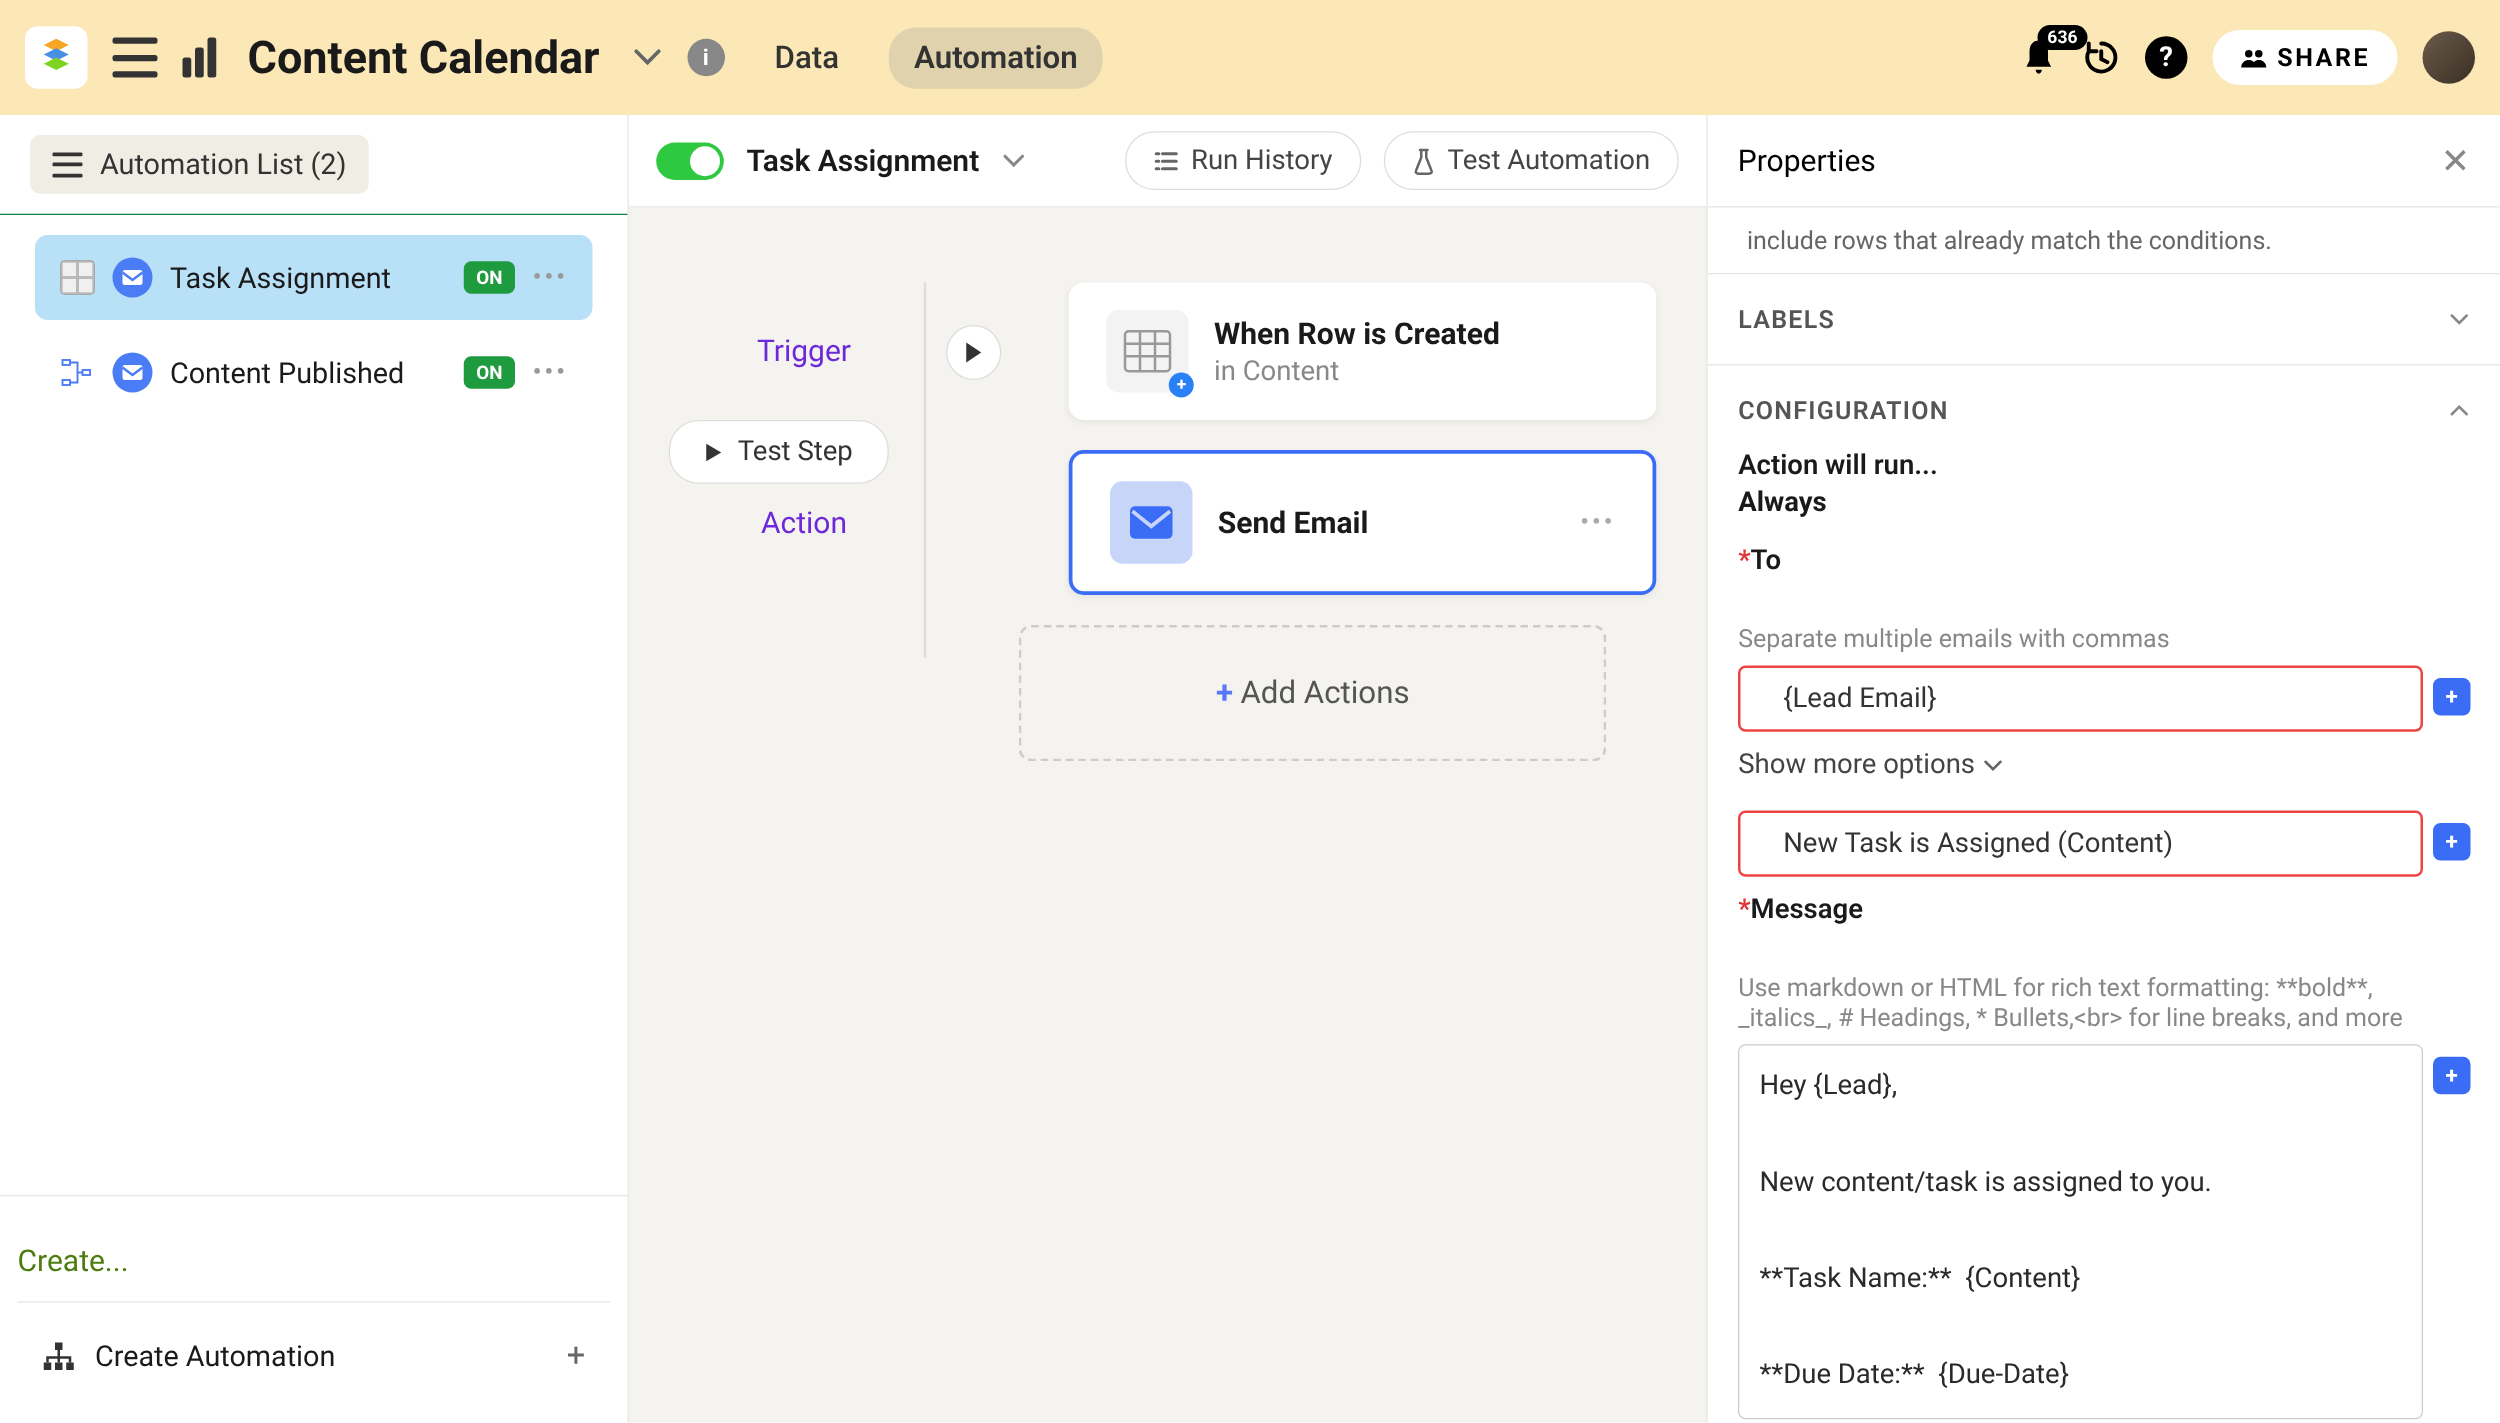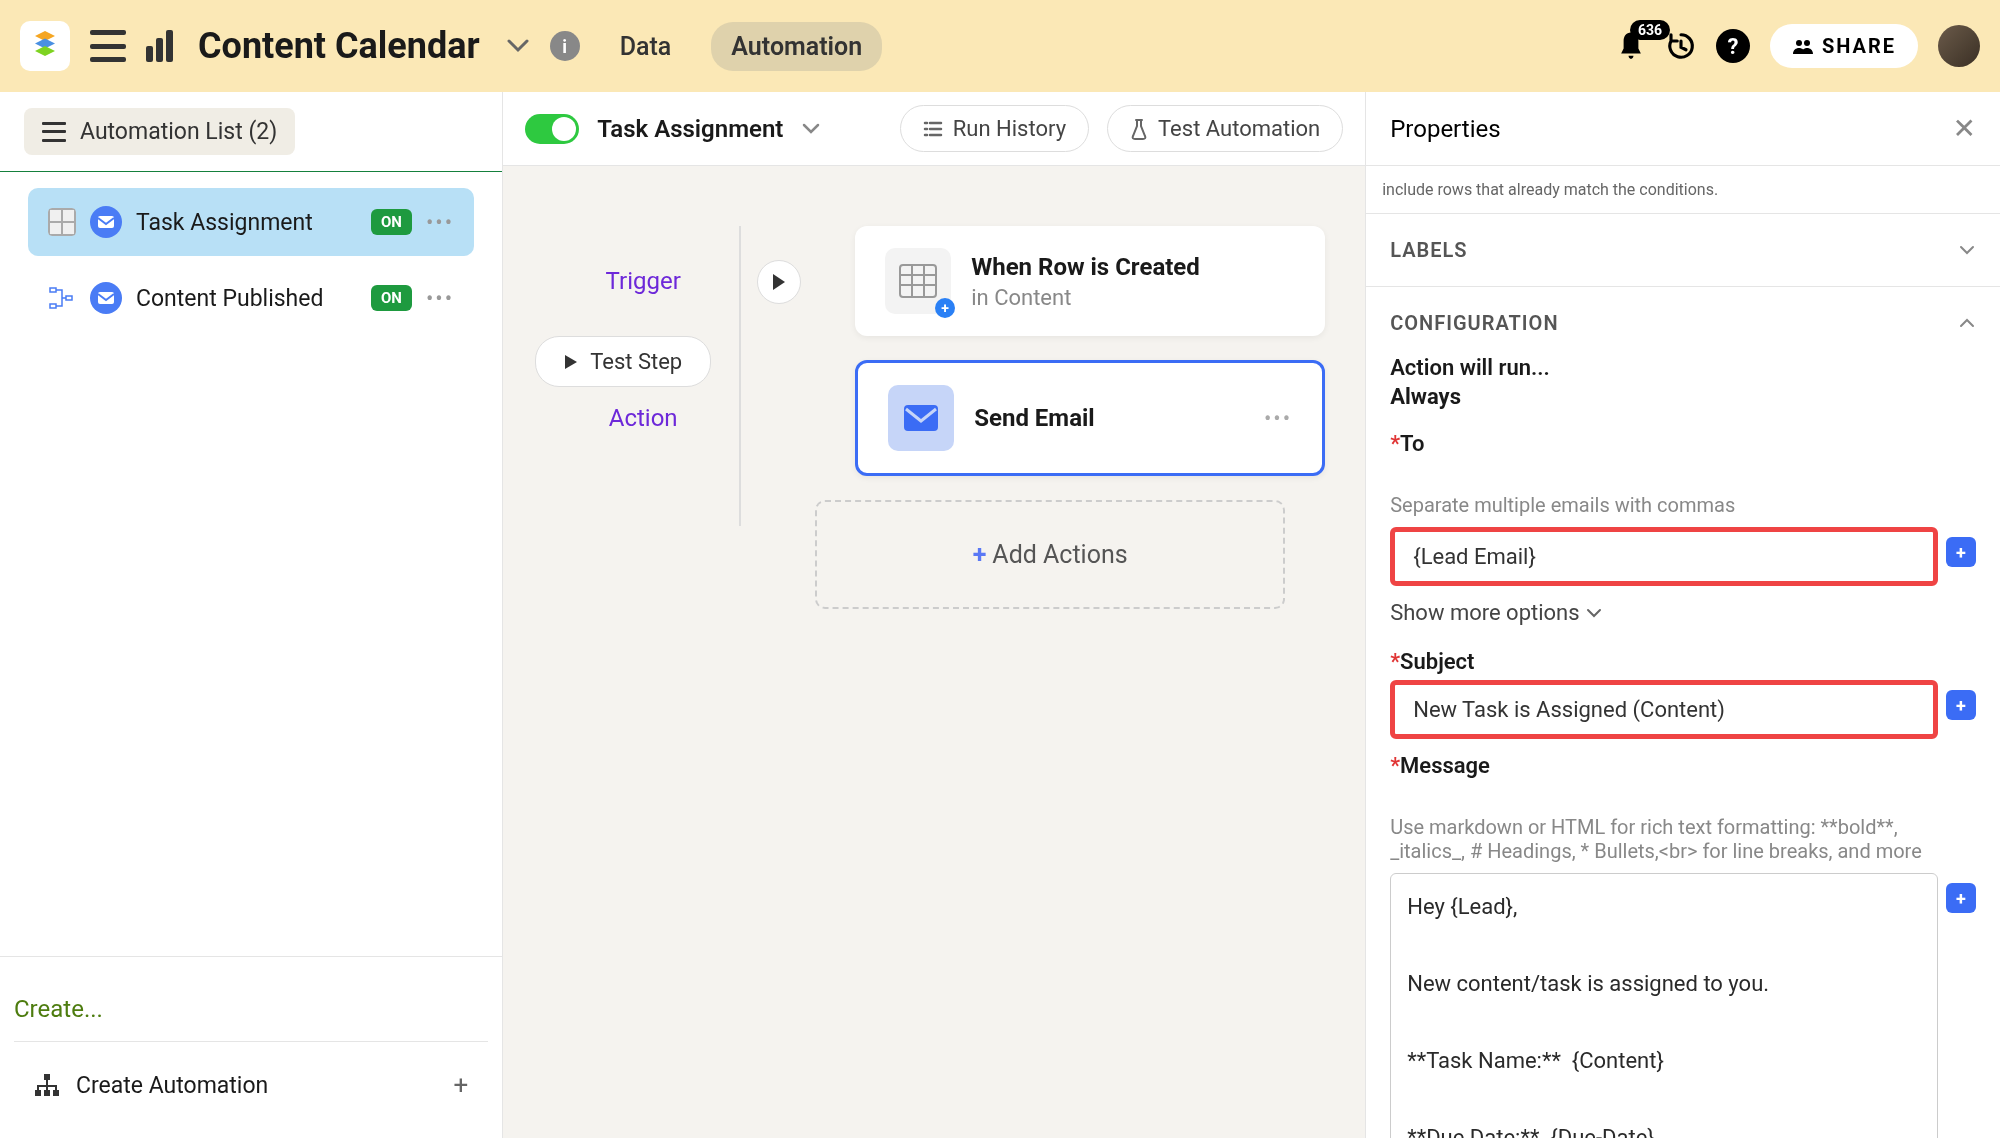--- a/index.html
+++ b/index.html
@@ -72,32 +72,32 @@
     .test-step-btn { background: #fff; border: 1px solid #ddd; border-radius: 24px; padding: 12px 28px; display: flex; align-items: center; gap: 12px; font-size: 22px; color: #333; position: absolute; left: 32px; top: 170px; z-index: 2; }
     .add-actions-card { width: 470px; border: 2px dashed #ccc; border-radius: 10px; padding: 38px; text-align: center; font-size: 25px; color: #555; margin-left: 272px; margin-top: 20px; position: relative; z-index: 1; background: #f5f3ef; }
     .plus-blue { color: #5a78f5; font-weight: 700; margin-right: 6px; }
     
     
     .properties { width: 650px; background: #fff; display: flex; flex-direction: column; }
     .prop-header { height: 74px; border-bottom: 1px solid #e5e5e5; display: flex; align-items: center; padding: 0 24px; }
     .prop-title { font-size: 24px; color: #000000; }
     .close-x { margin-left: auto; font-size: 28px; color: #888; cursor: pointer; }
     .prop-body { flex: 1; overflow-y: auto; }
-    .prop-hint { padding: 14px 16px; font-size: 16px; color: #666; border-bottom: 1px solid #e5e5e5; }
+    .prop-hint { padding: 14px 31px; font-size: 20px; color: #666; border-bottom: 1px solid #e5e5e5; }
     .prop-section { padding: 24px 24px; border-bottom: 1px solid #e5e5e5; }
     .prop-section-header { display: flex; align-items: center; font-size: 20px; font-weight: 600; color: #555; letter-spacing: 1px; }
     .chevron-toggle { margin-left: auto; color: #888; }
     .config-body { padding-top: 20px; }
     .config-line { font-size: 22px; font-weight: 600; color: #1a1a1a; margin-bottom: 4px; }
     .config-value { font-size: 22px; font-weight: 700; color: #1a1a1a; margin-bottom: 22px; }
     .field-label { font-size: 22px; font-weight: 600; color: #1a1a1a; margin-bottom: 6px; }
     .req { color: #e03535; }
     .field-hint { font-size: 20px; color: #888; margin-bottom: 10px; margin-top: 37px; }
     .field-input-wrap { display: flex; align-items: stretch; gap: 8px; margin-bottom: 14px; }
-    .field-input { flex: 1; border: 5px solid #ef4444; border-radius: 6px; padding: 12px 18px; font-size: 22px; color: #333; }
+    .field-input { flex: 1; border: 2px solid #ef4444; border-radius: 6px; padding: 12px 34px; font-size: 22px; color: #333; }
     .field-textarea { flex: 1; border: 1px solid #ccc; border-radius: 6px; padding: 14px 16px; font-size: 22px; color: #2a2a2a; line-height: 1.75; min-height: 200px; white-space: pre-wrap; }
     .plus-sq { width: 30px; height: 30px; background: #3b6cf5; border-radius: 6px; display: flex; align-items: center; justify-content: center; color: #fff; font-size: 18px; font-weight: 700; align-self: flex-start; margin-top: 10px; }
     .show-more { font-size: 22px; color: #444; margin-bottom: 24px; display: flex; align-items: center; gap: 6px; }
     
     svg { display: block; }
   </style>
 </head>
 <body>
 
 <div class="header">
@@ -327,21 +327,20 @@
             <div class="field-input">{Lead Email}</div>
             <div class="plus-sq">+</div>
           </div>
           <div class="show-more">
             <span>Show more options</span>
             <svg width="16" height="10" viewBox="0 0 16 10">
                 <path d="M2 2 L8 8 L14 2" stroke="#666" stroke-width="2" fill="none" stroke-linecap="round"></path>
               </svg>
           </div>
 
-          <div class="field-label"><span class="req">*</span><span>Subject</span></div>
           <div class="field-input-wrap">
             <div class="field-input">New Task is Assigned (Content)</div>
             <div class="plus-sq">+</div>
           </div>
 
           <div class="field-label"><span class="req">*</span><span>Message</span></div>
           <div class="field-hint">Use markdown or HTML for rich text formatting: **bold**, _italics_, # Headings, * Bullets,&lt;br&gt; for line breaks, and more</div>
           <div class="field-input-wrap">
             <div class="field-textarea">Hey {Lead},
 

